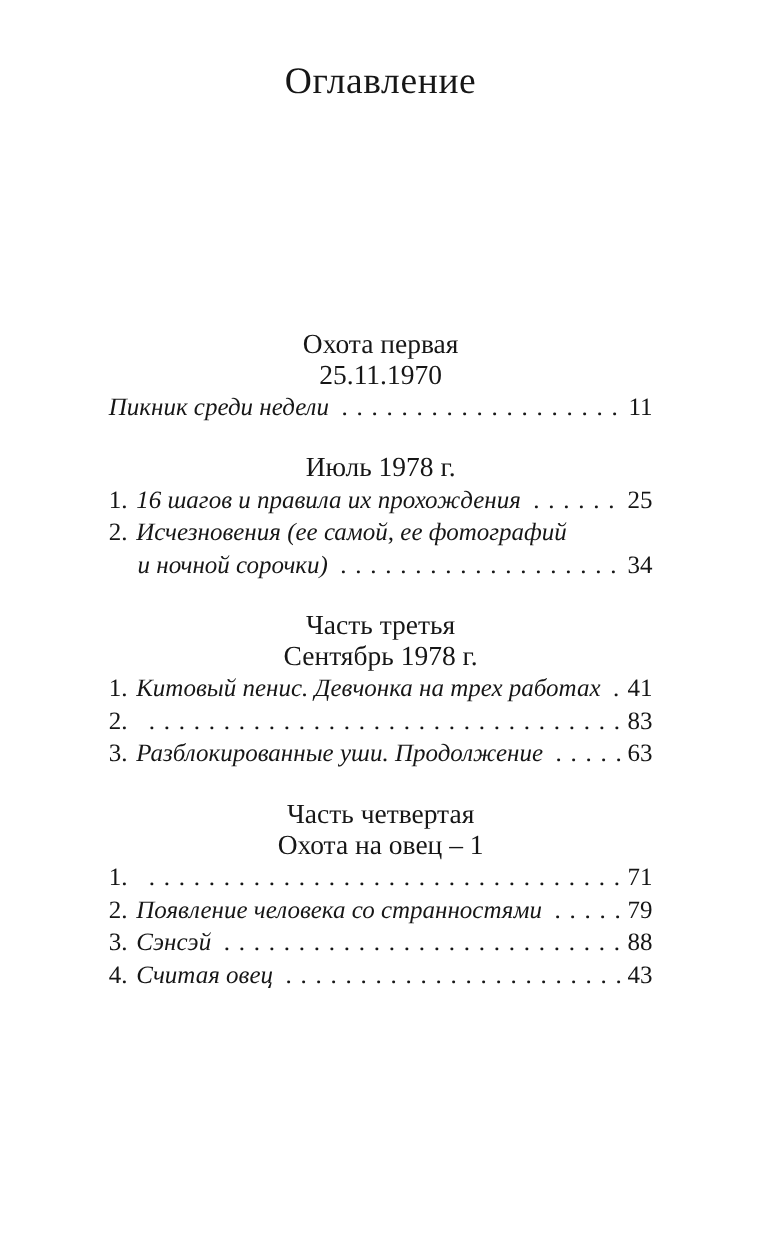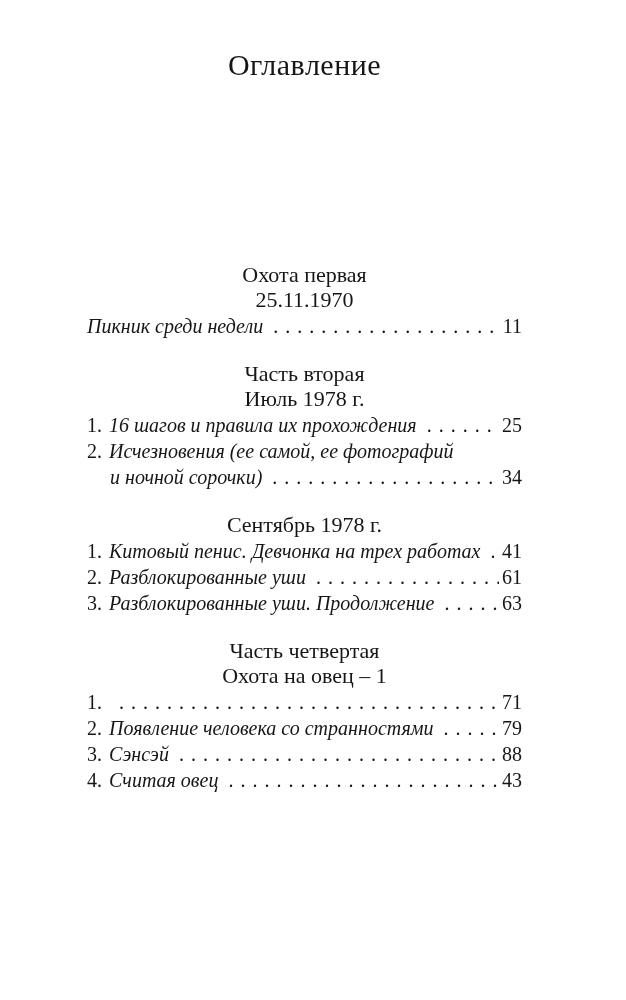--- a/index.html
+++ b/index.html
@@ -95,21 +95,20 @@
       <div class="entries">
         <div class="entry">
           <span class="etitle">Пикник среди недели</span>
           <span class="leader" aria-hidden="true">. . . . . . . . . . . . . . . . . . . . . . . . . . . . . . . . . . . . . . . . . . . . . . . . . . . . . . . . . . . . . . . . . . . . . . . . . . . . . . . . </span>
           <span class="pagenum">11</span>
         </div>
       </div>
     </div>
 
     <div class="section">
-      <div class="part-heading">Часть вторая</div>
       <div class="part-subheading">Июль 1978 г.</div>
       <div class="entries">
         <div class="entry">
           <span class="num">1.</span>
           <span class="etitle">16 шагов и правила их прохождения</span>
           <span class="leader" aria-hidden="true">. . . . . . . . . . . . . . . . . . . . . . . . . . . . . . . . . . . . . . . . . . . . . . . . . . . . . . . . . . . . . . . . . . . . . . . . . . . . . . . . </span>
           <span class="pagenum">25</span>
         </div>
         <div class="entry-block">
           <div class="eline">
@@ -119,33 +118,33 @@
           <div class="eline cont">
             <span class="etitle">и ночной сорочки)</span>
             <span class="leader" aria-hidden="true">. . . . . . . . . . . . . . . . . . . . . . . . . . . . . . . . . . . . . . . . . . . . . . . . . . . . . . . . . . . . . . . . . . . . . . . . . . . . . . . . </span>
             <span class="pagenum">34</span>
           </div>
         </div>
       </div>
     </div>
 
     <div class="section">
+      <div class="part-heading">Часть третья</div>
       <div class="part-subheading">Сентябрь 1978 г.</div>
       <div class="entries">
         <div class="entry">
           <span class="num">1.</span>
           <span class="etitle">Китовый пенис. Девчонка на трех работах</span>
           <span class="leader" aria-hidden="true">. . . . . . . . . . . . . . . . . . . . . . . . . . . . . . . . . . . . . . . . . . . . . . . . . . . . . . . . . . . . . . . . . . . . . . . . . . . . . . . . </span>
           <span class="pagenum">41</span>
         </div>
         <div class="entry">
           <span class="num">2.</span>
-          <span class="etitle">Разблокированные уши</span>
           <span class="leader" aria-hidden="true">. . . . . . . . . . . . . . . . . . . . . . . . . . . . . . . . . . . . . . . . . . . . . . . . . . . . . . . . . . . . . . . . . . . . . . . . . . . . . . . . </span>
-          <span class="pagenum">61</span>
+          <span class="pagenum">83</span>
         </div>
         <div class="entry">
           <span class="num">3.</span>
           <span class="etitle">Разблокированные уши. Продолжение</span>
           <span class="leader" aria-hidden="true">. . . . . . . . . . . . . . . . . . . . . . . . . . . . . . . . . . . . . . . . . . . . . . . . . . . . . . . . . . . . . . . . . . . . . . . . . . . . . . . . </span>
           <span class="pagenum">63</span>
         </div>
       </div>
     </div>
 

